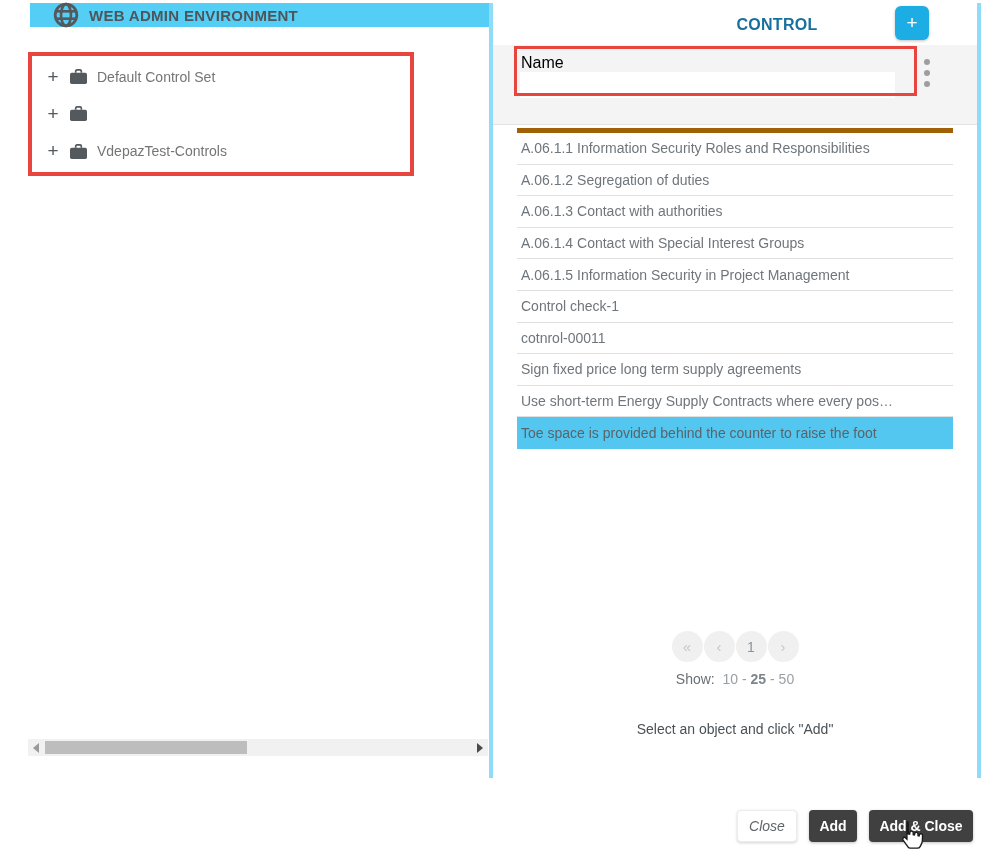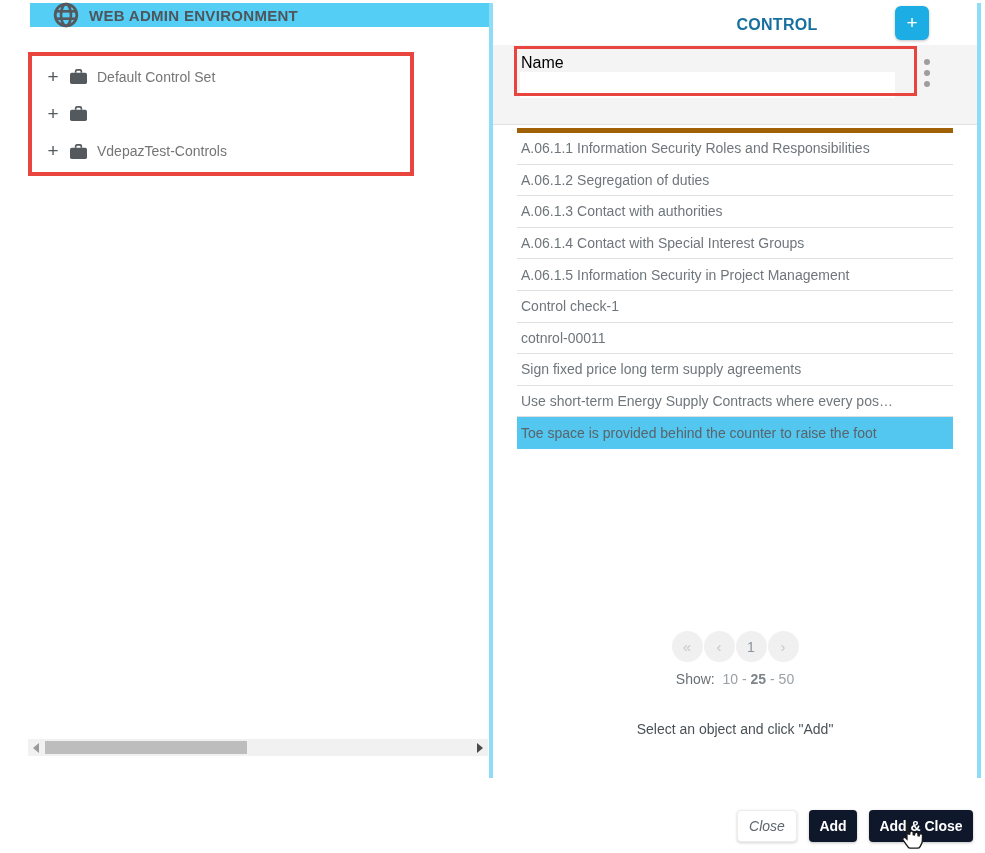--- a/index.html
+++ b/index.html
@@ -64,21 +64,21 @@
   .show-row .opt.sel { color:#7F8democ; color:#7E858A; font-weight:bold;text-align:center; }
   .show-row .dash { color:#9AA0A5; }
 
   .hint      { left:493px; top:721px; width:484px; text-align:center; color:#4A5156; font-size:14px; }
 
   
   .btn       { height:32px; border:none; border-radius:4px; font-size:14px; cursor:pointer;
                font-family:"Liberation Sans", sans-serif; }
   .btn-close { left:737px; top:810px; width:60px; background:#ffffff; color:#5F666B;
                border:1px solid #EDEDED; box-shadow:0 1px 3px rgba(0,0,0,.18);font-style:italic; }
-  .btn-cyan  { background:#0f172a; color:#ffffff; font-weight:bold;
+  .btn-cyan  { background:#404040; color:#ffffff; font-weight:bold;
                box-shadow:0 1px 3px rgba(0,0,0,.25); }
   .btn-add   { left:809px; top:810px; width:48px; }
   .btn-addc  { left:869px; top:810px; width:104px; }
   .cursor-svg{ left:896px; top:820px; width:30px; height:32px; pointer-events:none; z-index:10; }
 </style>
 </head>
 <body>
 
 <header class="abs lp-header">
   <svg class="globe" viewBox="0 0 24 24">

